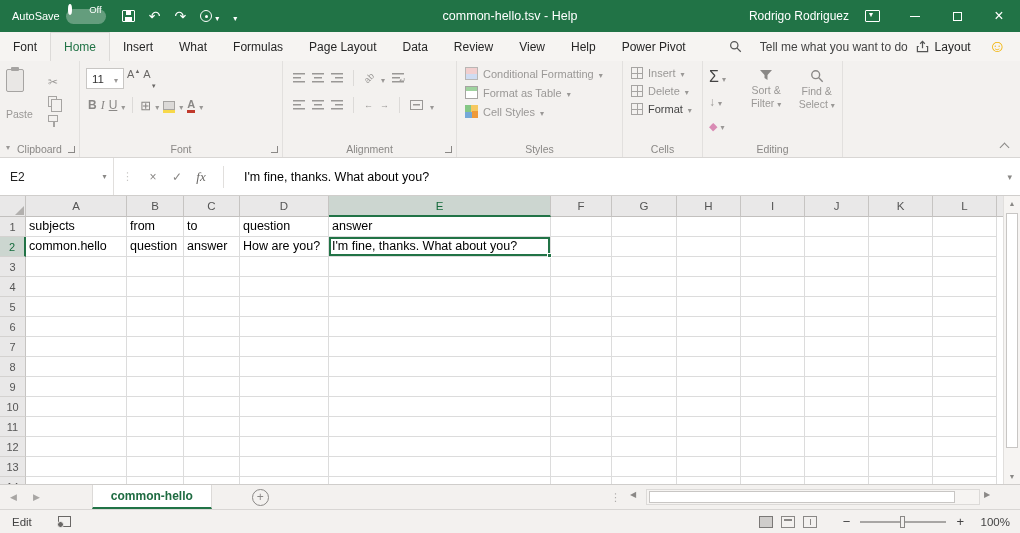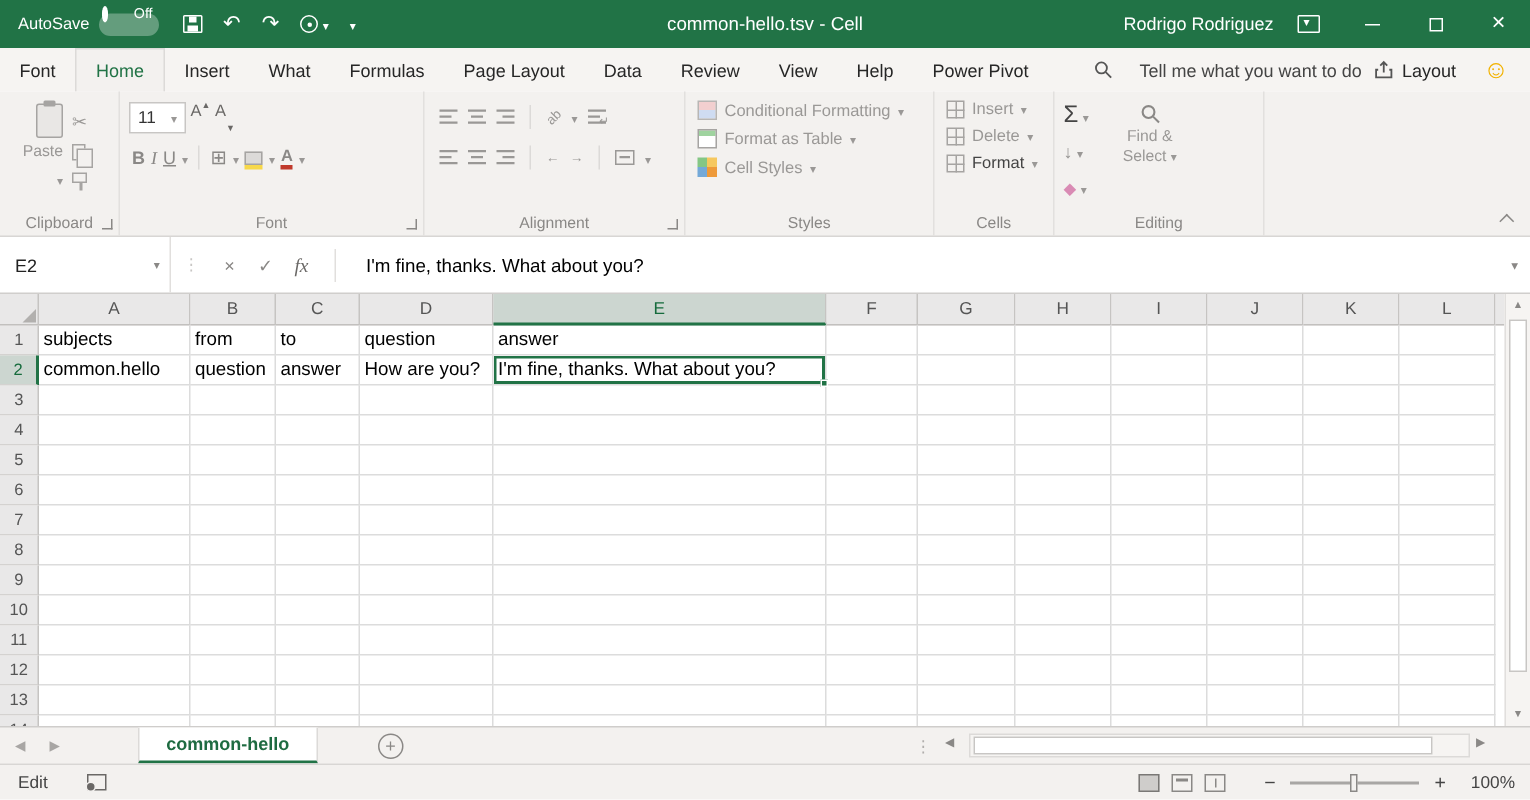--- a/index.html
+++ b/index.html
@@ -45,21 +45,21 @@
   .group { position:relative; border-right:1px solid #e2e0de; height:100%; }
   .group-label { position:absolute; bottom:2px; left:0; right:0; text-align:center; font-size:10.5px; color:#8a8886; }
   .launcher { position:absolute; bottom:4px; right:4px; width:7px; height:7px; border-right:1px solid #8a8886; border-bottom:1px solid #8a8886; }
   .caret::after { content:"▾"; font-size:8px; color:#9a9896; }
   .combo { height:21px; background:#fff; border:1px solid #c8c6c4; font-size:11.5px; color:#333; display:flex; align-items:center; padding:0 5px; }
   .combo .caret { margin-left:auto; }
 
   
   .g-clipboard { width:80px; }
   .paste-wrap { display:flex; padding:8px 2px 0 6px; }
-  .paste-btn { width:36px; display:flex; flex-direction:column; align-items:flex-end; gap:3px; }
+  .paste-btn { width:36px; display:flex; flex-direction:column; align-items:flex-start; gap:16px; }
   .icon-clipboard { position:relative; width:18px; height:23px; border:1.5px solid #a6a4a2; border-radius:2px; background:#e9e7e5; }
   .icon-clipboard::before { content:""; position:absolute; top:-3px; left:3.5px; width:8px; height:4px; background:#a6a4a2; border-radius:1px; }
   .paste-label { font-size:10.5px; color:#9a9896; }
   .clip-side { display:flex; flex-direction:column; gap:6px; margin-left:6px; padding-top:3px; }
   .glyph-scissors::after { content:"✂"; font-size:12px; color:#9a9896; }
   .icon-copy { position:relative; width:9px; height:11px; border:1px solid #a6a4a2; display:inline-block; }
   .icon-copy::after { content:""; position:absolute; top:2px; left:2px; width:9px; height:11px; border:1px solid #a6a4a2; background:#f3f1ef; }
   .icon-painter { position:relative; width:10px; height:7px; border:1px solid #a6a4a2; display:inline-block; margin-top:2px; }
   .icon-painter::after { content:""; position:absolute; top:6px; left:4px; width:2px; height:5px; background:#a6a4a2; }
 
@@ -204,21 +204,21 @@
   <div class="qat">
     <span class="icon-save"></span>
     <span class="glyph-undo"></span>
     <span class="glyph-redo"></span>
     <span style="display:flex;align-items:center;gap:3px;">
       <span class="icon-touch"></span>
       <span class="caret-sm"></span>
     </span>
     <span class="caret-sm"></span>
   </div>
-  <div class="win-title">common-hello.tsv - Cell</div>
+  <div class="win-title">common-hello.tsv - Help</div>
   <div class="tb-right">
     <span class="user-name">Rodrigo Rodriguez</span>
     <span class="icon-ribbon-opts"></span>
     <span class="win-btn">
         <span class="icon-min"></span>
       </span>
     <span class="win-btn">
         <span class="icon-max"></span>
       </span>
     <span class="win-btn icon-close"></span>
@@ -374,20 +374,27 @@
           <span class="caret"></span>
         </span>
         <span class="row">
           <span class="glyph-filldown"></span>
           <span class="caret"></span>
         </span>
         <span class="row">
           <span class="glyph-clear"></span>
           <span class="caret"></span>
         </span>
+      </div>
+      <div class="stack-btn">
+        <svg width="14" height="13" viewBox="0 0 14 13">
+            <path d="M1 1 h12 l-4.5 5 v5 l-3 -2 v-3 z" fill="#8a8886"></path>
+          </svg>
+        <span><span>Sort &amp;</span><br>
+        <span>Filter</span> <span class="caret"></span></span>
       </div>
       <div class="stack-btn">
         <svg width="14" height="14" viewBox="0 0 16 16">
             <circle cx="6.5" cy="6.5" r="4.5" fill="none" stroke="#8a8886" stroke-width="1.6"></circle>
             <line x1="10" y1="10" x2="14.5" y2="14.5" stroke="#8a8886" stroke-width="1.6"></line>
           </svg>
         <span><span>Find &amp;</span><br>
         <span>Select</span> <span class="caret"></span></span>
       </div>
     </div>

